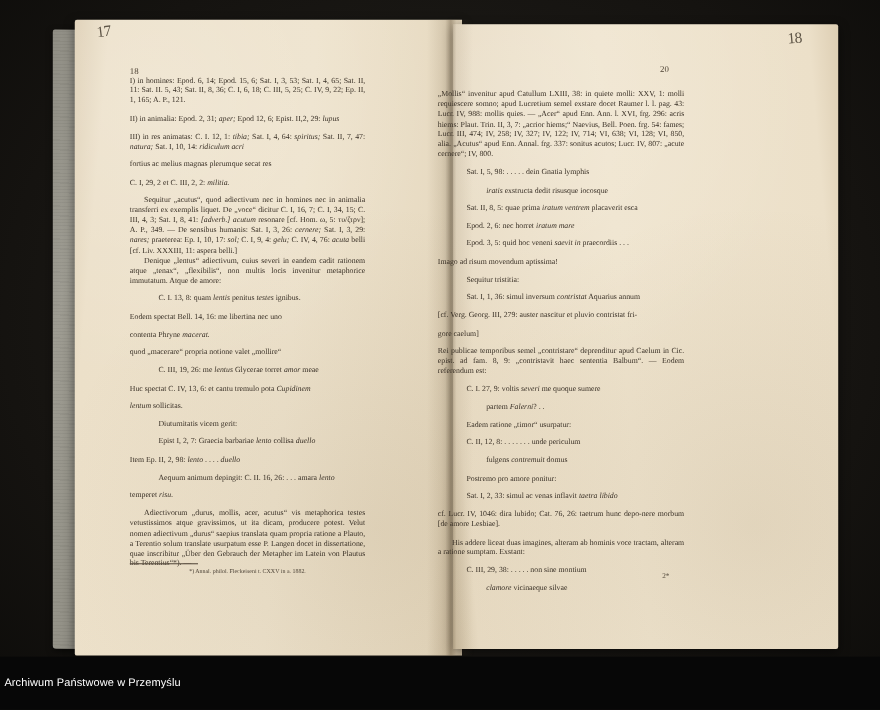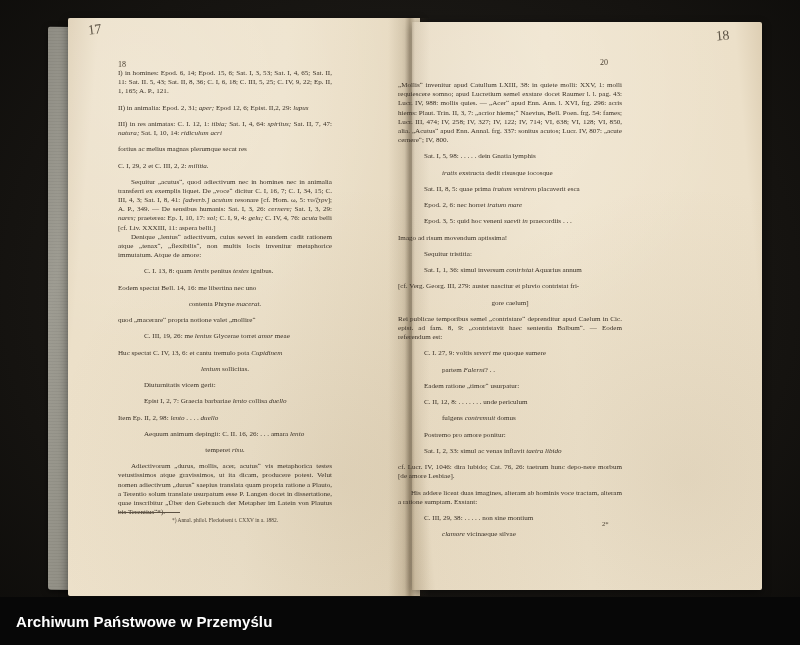--- a/index.html
+++ b/index.html
@@ -139,21 +139,21 @@
     position: absolute;
     font-size: 8px;
     color: #4a3f31;
     font-family: "Liberation Serif", serif;
   }
   #folio-left  { left: 118px; top: 60px; }
   #folio-right { left: 600px; top: 58px; }
 
   .para { margin: 0 0 0 0; text-indent: 13px; }
   .center { text-indent: 0; }
-  .right  { text-align: center; text-indent: 0; }
+  .right  { text-align: left; text-indent: 0; }
   .ind1 { text-indent: 0; padding-left: 26px; }
   .ind2 { text-indent: 0; padding-left: 44px; }
   .hang { text-indent: 0; }
   i { }
 
   .fn-rule {
     position: absolute;
     left: 118px;
     top: 512px;
     width: 62px;
@@ -200,23 +200,23 @@
     bottom: 0;
     width: 800px;
     height: 48px;
     background: #070707;
     display: flex;
     align-items: center;
   }
   #banner-text {
     color: #ffffff;
     font-family: "Liberation Sans", sans-serif;
-    font-size: 15px;
-    font-weight: bold;
-    padding-left: 16px;
+    font-size: 10px;
+    font-weight: normal;
+    padding-left: 4px;
     letter-spacing: .1px;
   }
 </style>
 </head>
 <body>
 
 <div id="scan">
   <div id="backdrop"></div>
 
   <div id="book">

